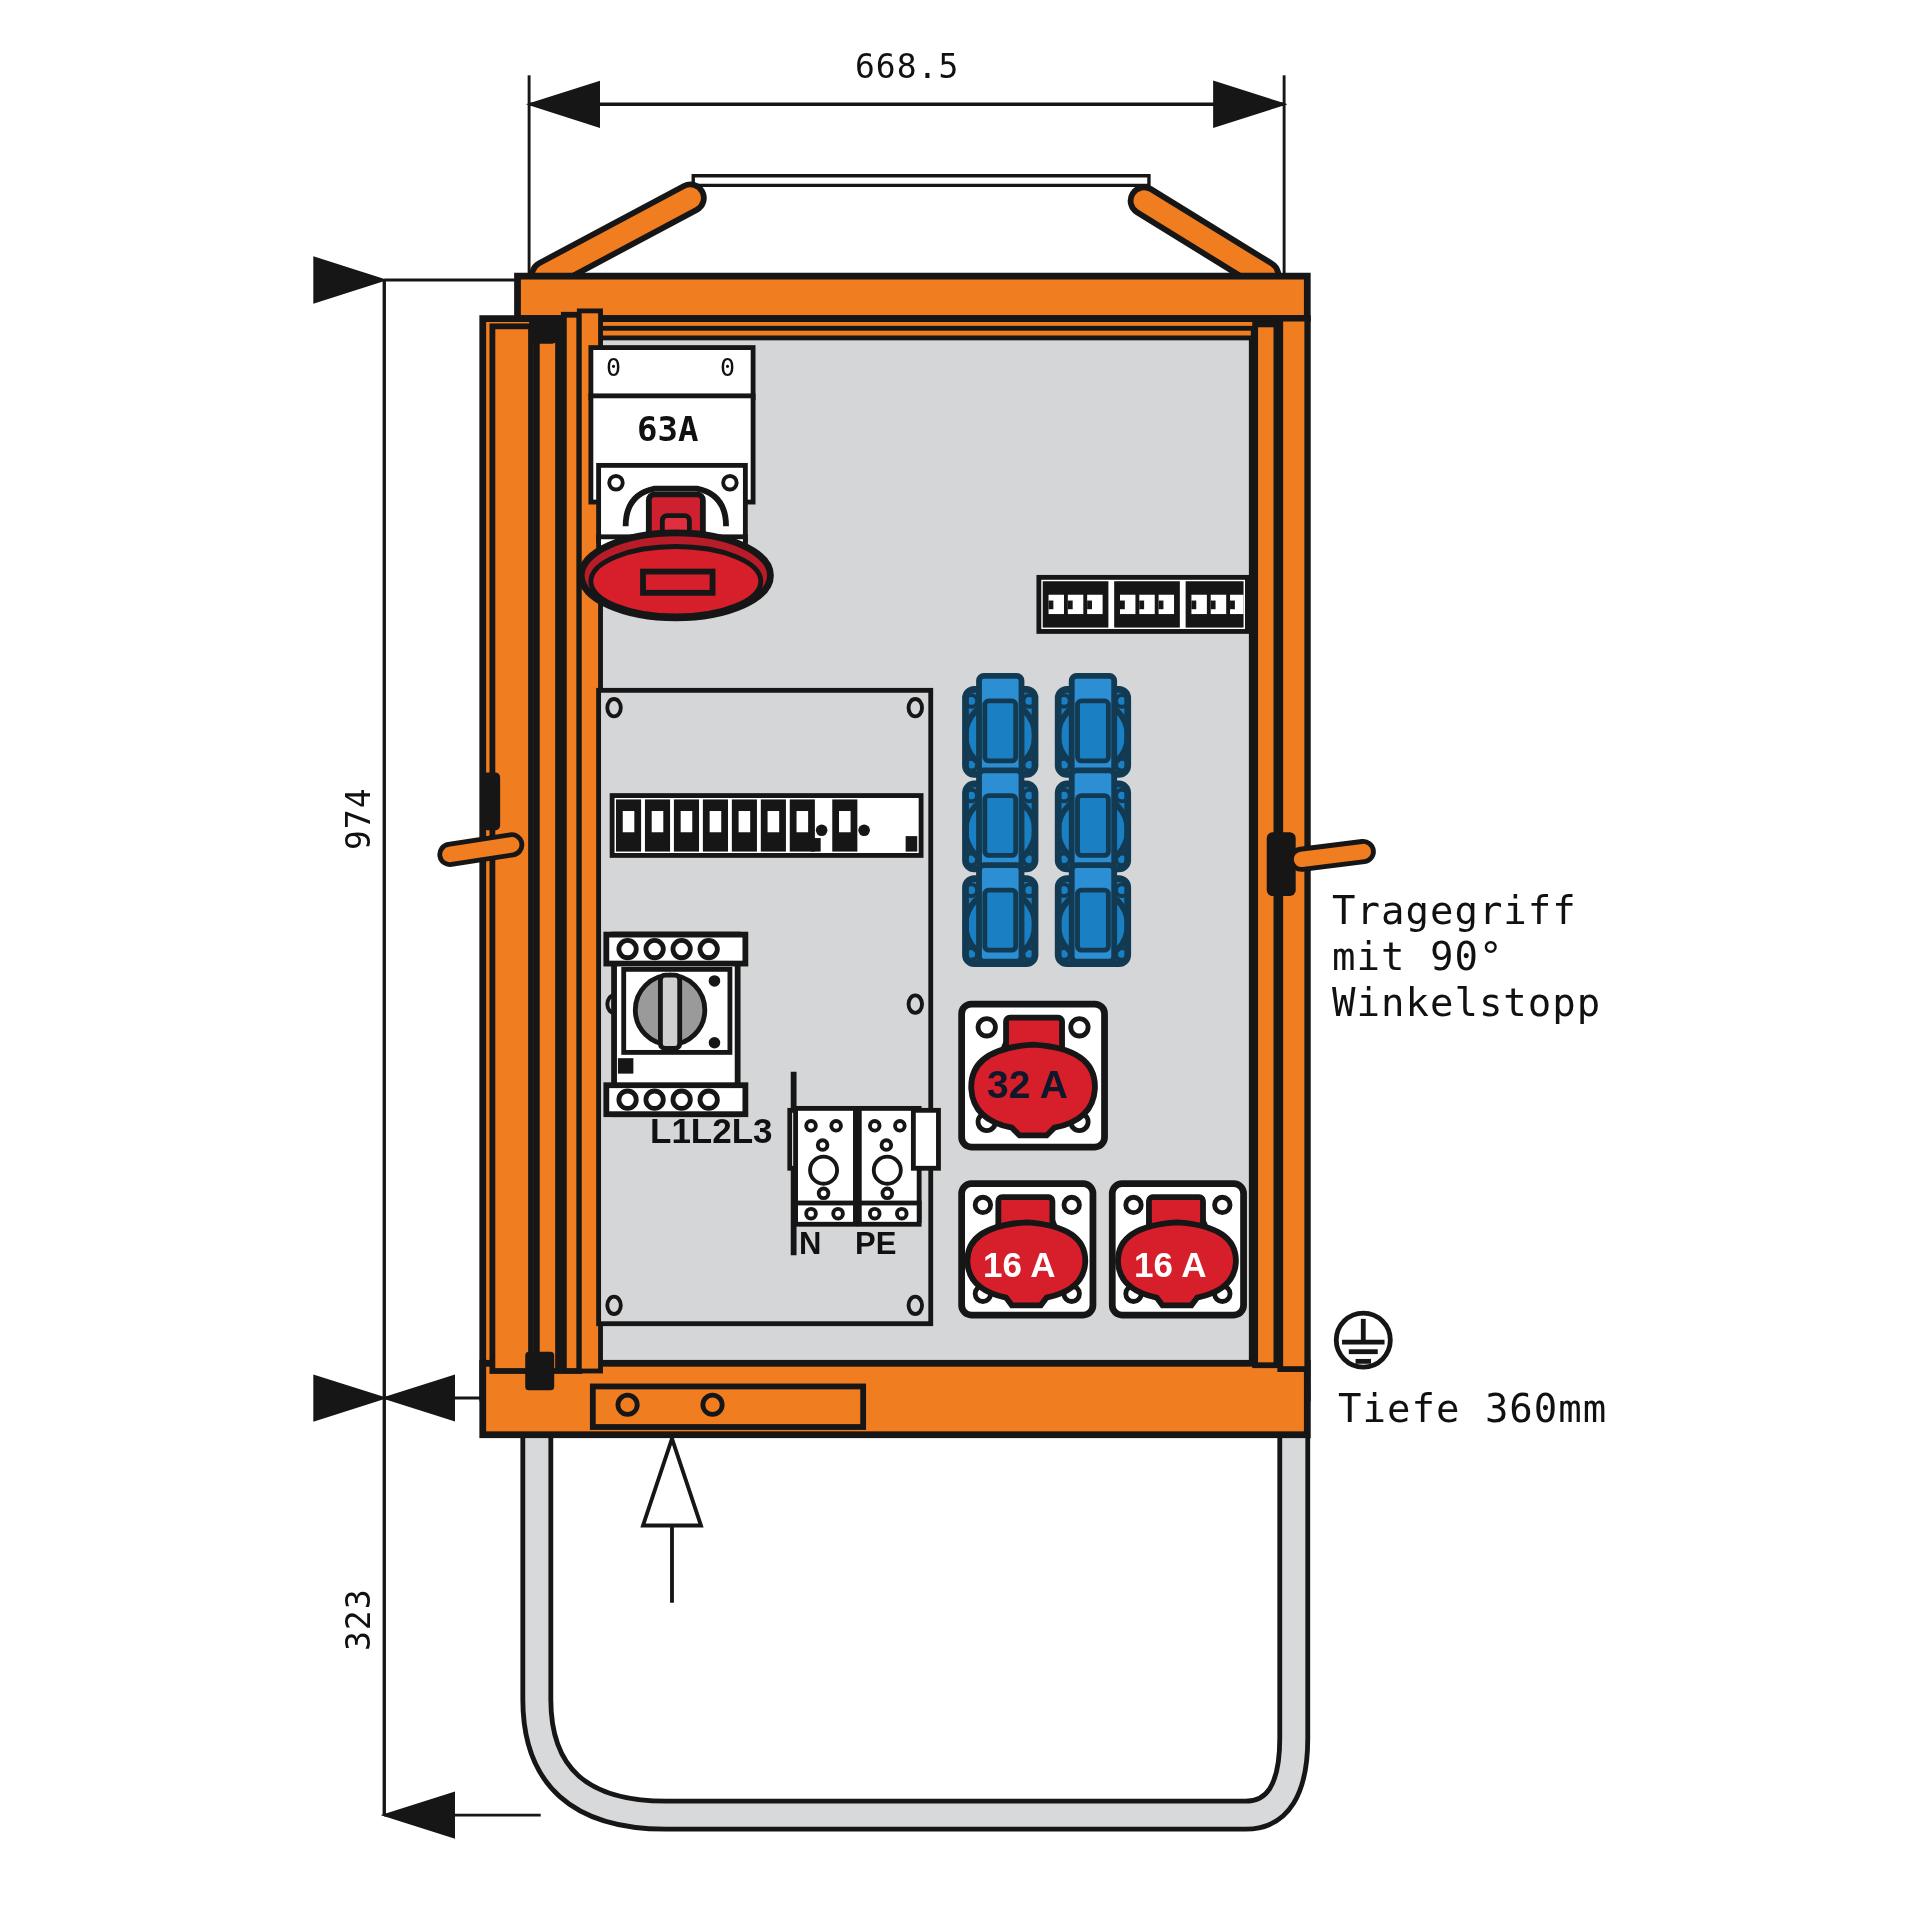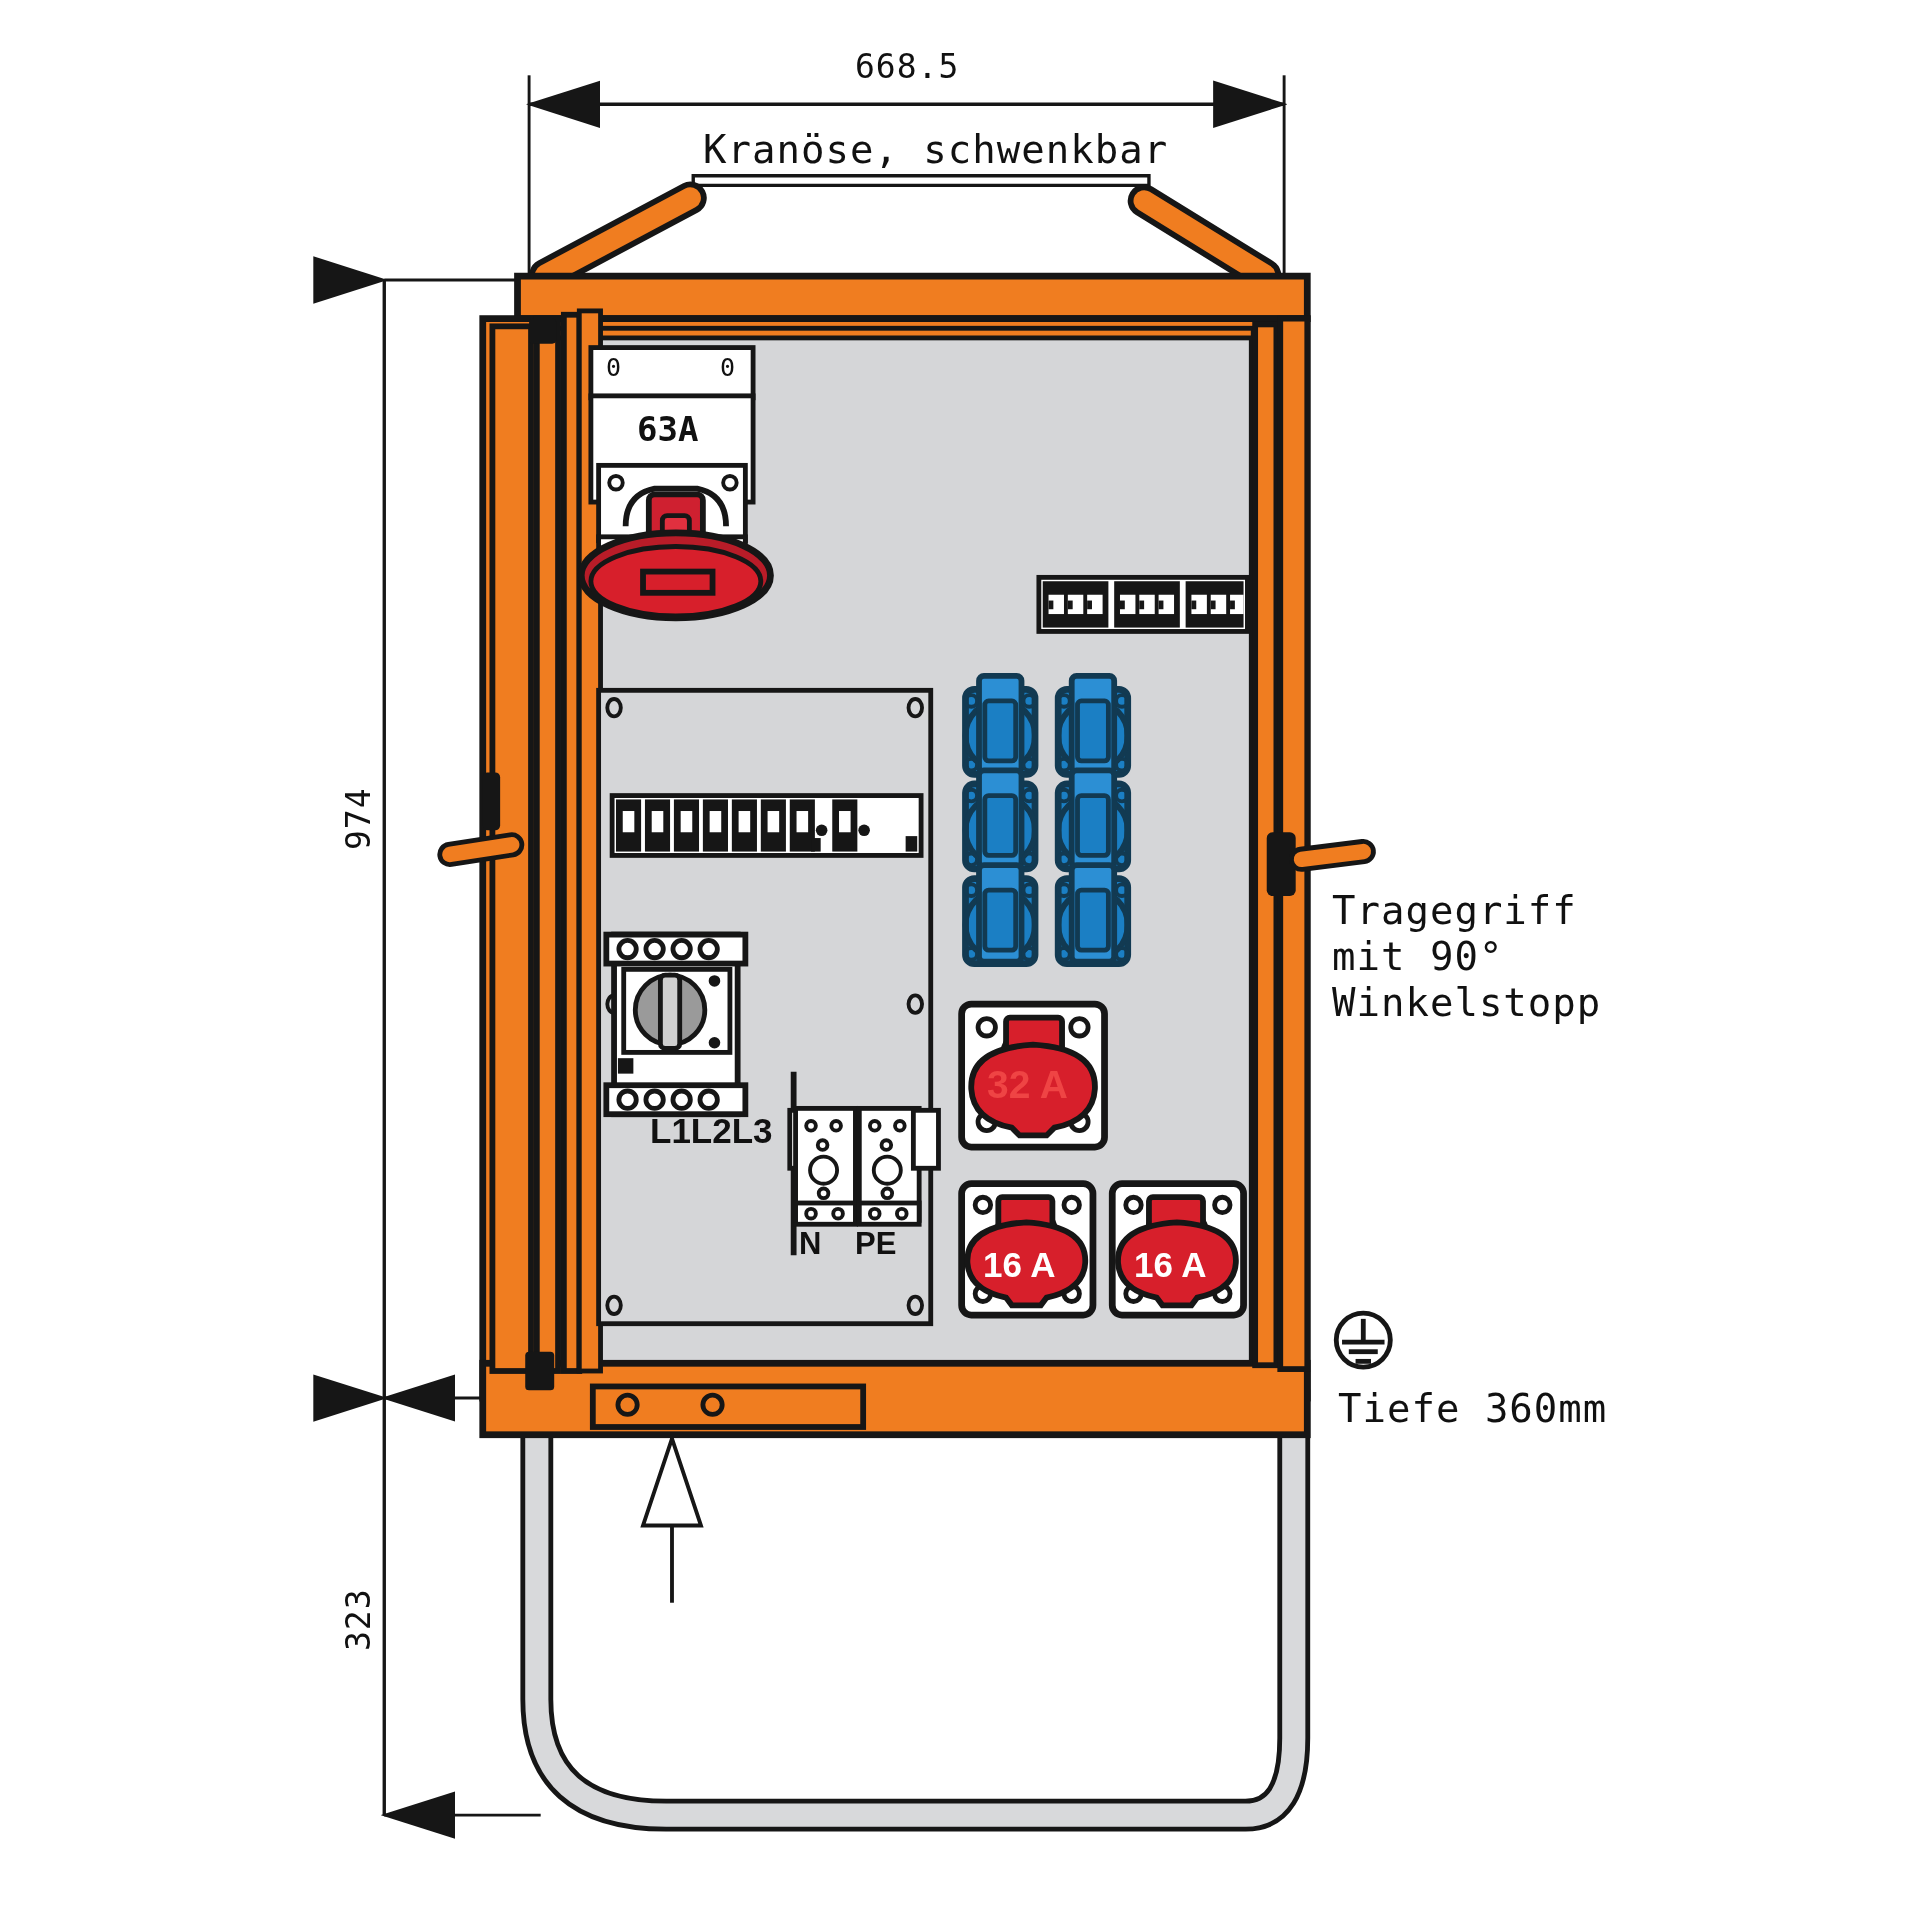--- a/index.html
+++ b/index.html
@@ -371,36 +371,35 @@
     <circle cx="1412" cy="1388" r="28"></circle>
     <line x1="1412" y1="1366" x2="1412" y2="1390"></line>
     <line x1="1390" y1="1390" x2="1434" y2="1390"></line>
     <line x1="1397" y1="1400" x2="1427" y2="1400"></line>
     <line x1="1404" y1="1410" x2="1420" y2="1410"></line>
   </g>
 </svg>
 
 <div class="lbl dimtxt" style="left:855px;top:48px;">668.5</div>
 
-<div class="lbl notetxt" style="left:703px;top:127px;">Kranöse, schwenkbar</div>
 
 <div class="lbl dimtxt vert" style="left:340px;top:850px;">974</div>
 
 <div class="lbl dimtxt vert" style="left:340px;top:1651px;">323</div>
 
 <div class="lbl" style="left:606px;top:353px;font-size:25px;">0</div>
 <div class="lbl" style="left:720px;top:353px;font-size:25px;">0</div>
 <div class="lbl" style="left:637px;top:409px;font-size:34px;font-weight:700;">63A</div>
 
 <div class="lbl" style="left:650px;top:1110px;font-size:35px;font-weight:700;font-family:'Liberation Sans',sans-serif;">L1L2L3</div>
 
 <div class="lbl" style="left:799px;top:1226px;font-size:31px;font-weight:700;font-family:'Liberation Sans',sans-serif;">N</div>
 <div class="lbl" style="left:855px;top:1226px;font-size:31px;font-weight:700;font-family:Liberation Sans, sans-serif;">PE</div>
 
-<div class="lbl" style="left:987px;top:1062px;font-size:39px;font-weight:700;color:#ef4444;font-family:'Liberation Sans',sans-serif;">32 A</div>
+<div class="lbl" style="left:987px;top:1062px;font-size:39px;font-weight:700;color:#0f172a;font-family:'Liberation Sans',sans-serif;">32 A</div>
 <div class="lbl" style="left:983px;top:1244px;font-size:35px;font-weight:700;color:#ffffff;font-family:'Liberation Sans',sans-serif;">16 A</div>
 <div class="lbl" style="left:1134px;top:1244px;font-size:35px;font-weight:700;color:#ffffff;font-family:'Liberation Sans',sans-serif;">16 A</div>
 
 <div class="lbl notetxt" style="left:1332px;top:888px;">Tragegriff
 mit 90°
 Winkelstopp</div>
 
 <div class="lbl notetxt" style="left:1338px;top:1386px;text-align:center;">Tiefe 360mm</div>
 
 </div>

